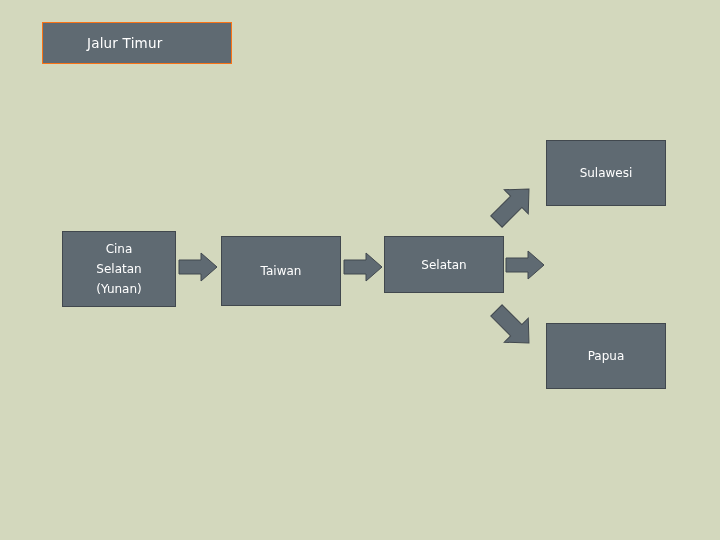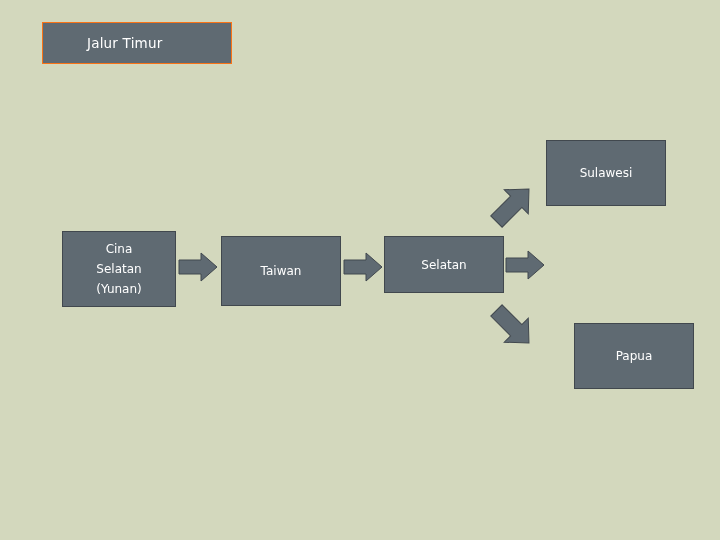--- a/index.html
+++ b/index.html
@@ -87,21 +87,21 @@
 
   <div class="node" style="left:221px; top:236px; width:120px; height:70px;">
     <span>Taiwan</span>
   </div>
 
   <div class="node" style="left:384px; top:236px; width:120px; height:57px;">
     <span>Selatan</span>
   </div>
 
 
-  <div class="node" style="left:574px; top:323px; width:120px; height:66px;">
+  <div class="node" style="left:546px; top:323px; width:120px; height:66px;">
     <span>Papua</span>
   </div>
 
   <div class="arrow" style="left:179px; top:252px;">
     <svg width="40" height="30" viewBox="0 0 40 30">
       <polygon points="0,8 22,8 22,1 38,15 22,29 22,22 0,22" fill="#5f6a72" stroke="#41484e" stroke-width="1"></polygon>
     </svg>
   </div>
 
   <div class="arrow" style="left:344px; top:252px;">

